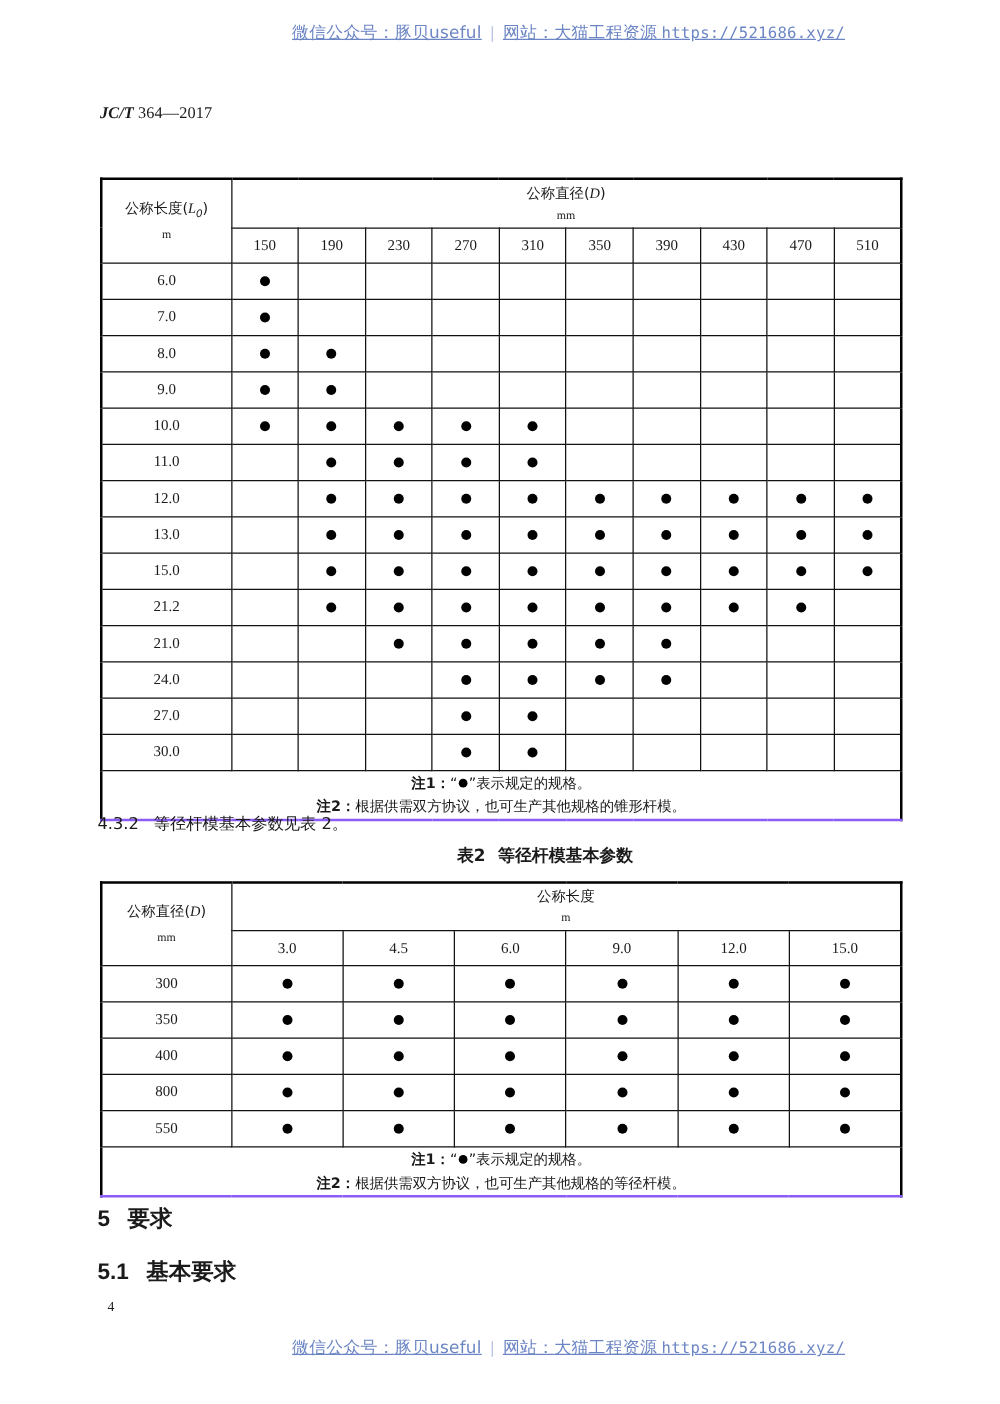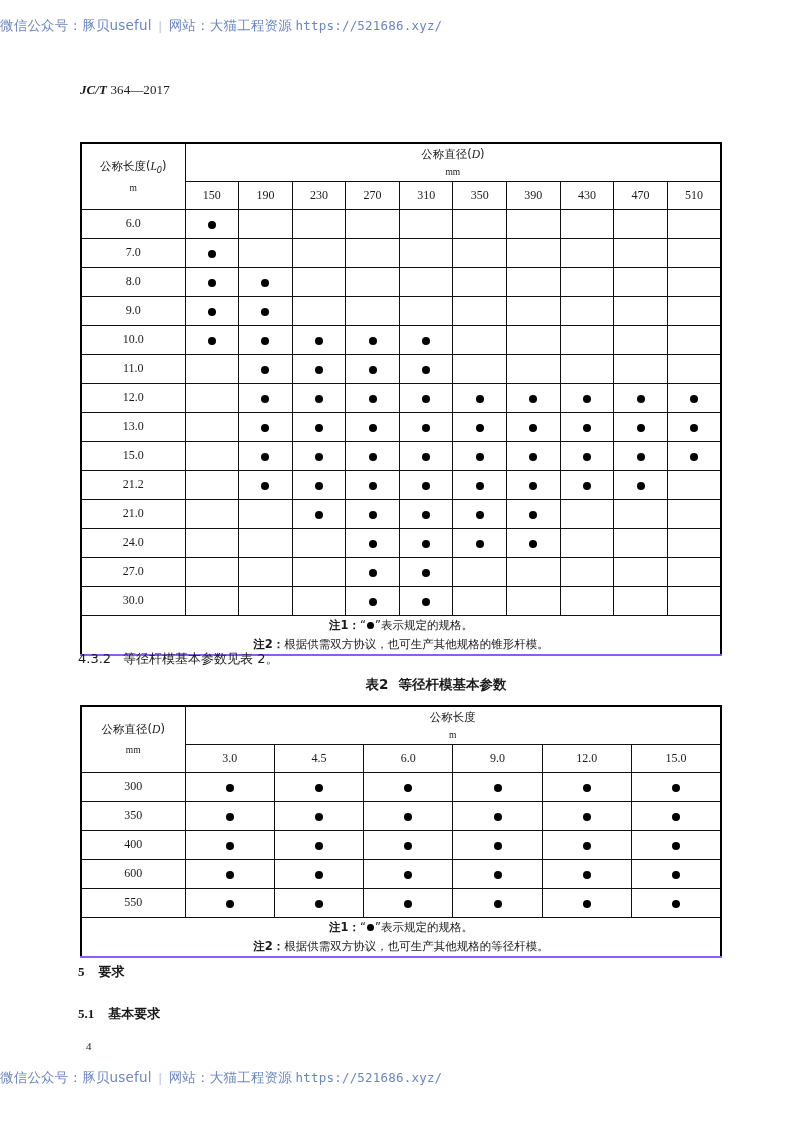--- a/index.html
+++ b/index.html
@@ -21,25 +21,26 @@
     width: 800px;
     height: 1123px;
     box-sizing: border-box;
   }
 
   
   .watermark {
     position: absolute;
     left: 0;
     width: 676px;
-    text-align: left;
+    text-align: right;
     color: #6c85c4;
     font-size: 13.5px;
     letter-spacing: 0.2px;
     white-space: nowrap;
+    text-decoration: underline;
   }
   .watermark-top { top: 17px; }
   .watermark-bottom { top: 1069px; }
   .wm-cn { font-family: "DejaVu Sans", "Liberation Sans", sans-serif; font-size: 13.5px; }
   .wm-sep { margin: 0 7px; color: #93a6d4; }
   .wm-url { font-family: "DejaVu Sans Mono", "Liberation Mono", monospace; font-size: 12.5px; }
 
   
   .doc-code {
     position: absolute;
@@ -136,22 +137,22 @@
 
   
   .para {
     position: absolute;
     font-family: "DejaVu Sans", "Liberation Sans", sans-serif;
     font-size: 13px;
   }
   .para .num { margin-right: 12px; }
   .heading {
     position: absolute;
-    font-family: Liberation Serif, serif;
-    font-size: 13px;
+    font-family: Liberation Sans, sans-serif;
+    font-size: 18px;
     font-weight: bold;
     text-align: center;
   }
   .heading .num { font-weight: bold; margin-right: 14px; }
   .page-num {
     position: absolute;
     left: 86px;
     top: 1040px;
     font-family: "Liberation Serif", serif;
     font-size: 11px;
@@ -453,21 +454,21 @@
         <tr>
           <td class="row-label outer-left">400</td>
           <td class="cell"><span class="dot"></span></td>
           <td class="cell"><span class="dot"></span></td>
           <td class="cell"><span class="dot"></span></td>
           <td class="cell"><span class="dot"></span></td>
           <td class="cell"><span class="dot"></span></td>
           <td class="cell outer-right"><span class="dot"></span></td>
         </tr>
         <tr>
-          <td class="row-label outer-left">600</td>
+          <td class="row-label outer-left">800</td>
           <td class="cell"><span class="dot"></span></td>
           <td class="cell"><span class="dot"></span></td>
           <td class="cell"><span class="dot"></span></td>
           <td class="cell"><span class="dot"></span></td>
           <td class="cell"><span class="dot"></span></td>
           <td class="cell outer-right"><span class="dot"></span></td>
         </tr>
         <tr>
           <td class="row-label outer-left">550</td>
           <td class="cell"><span class="dot"></span></td>

